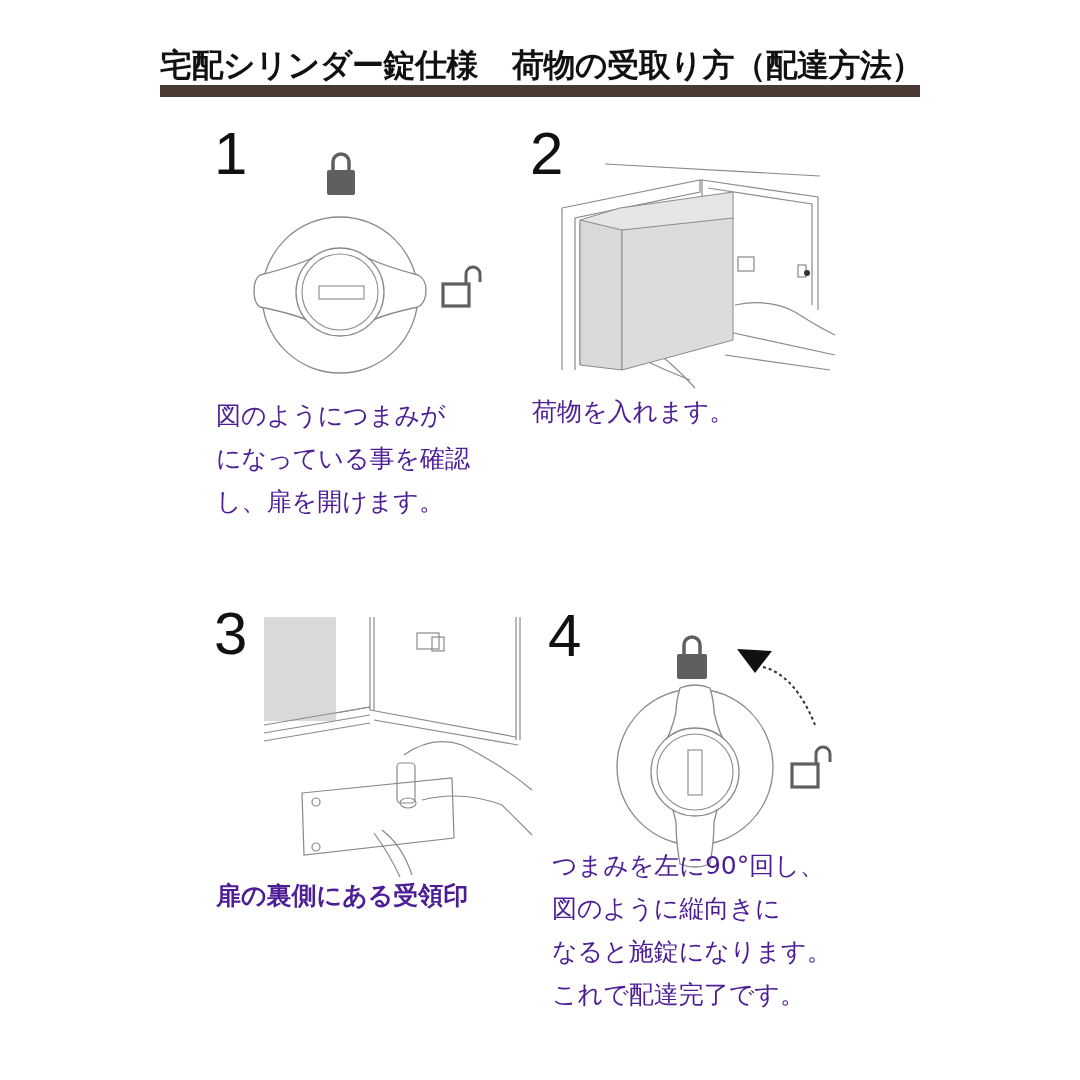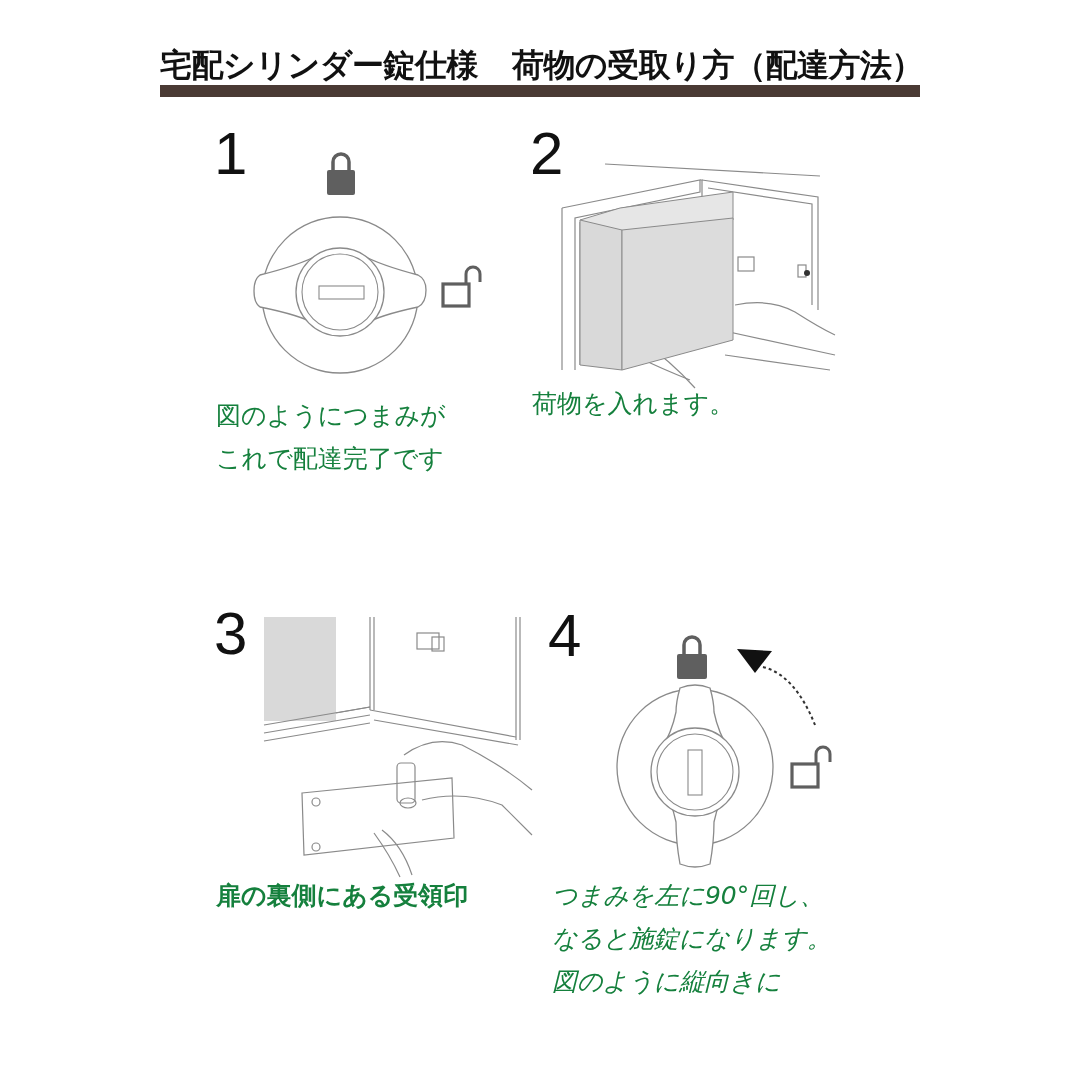--- a/index.html
+++ b/index.html
@@ -4,21 +4,21 @@
 <style>
   html, body { margin: 0; padding: 0; background: #ffffff; }
   body { width: 1080px; height: 1080px; position: relative; overflow: hidden;
          font-family: "DejaVu Sans", "Liberation Sans", sans-serif; color: #1a1a1a; }
   .title { position: absolute; left: 160px; top: 44px; font-size: 32px; font-weight: bold;
            letter-spacing: -0.5px; white-space: nowrap; color: #111; text-align: right; }
   .title .gap { display: inline-block; width: 34px; }
   .title-bar { position: absolute; left: 160px; top: 85px; width: 760px; height: 12px; background: #4a3a34; }
   .step-num { position: absolute; font-family: "Liberation Sans", sans-serif; font-size: 60px;
               line-height: 60px; color: #111; }
-  .desc { position: absolute; font-size: 25px; line-height: 43px; color: #15803d; white-space: nowrap; }
+  .desc { position: absolute; font-size: 25px; line-height: 43px; color: #4c1d95; white-space: nowrap; }
   .desc div { height: 43px; }
   svg { position: absolute; overflow: visible; }
 </style>
 </head>
 <body>
 
 <div class="title">
   <span>宅配シリンダー錠仕様</span><span class="gap"></span><span>荷物の受取り方（配達方法）</span>
 </div>
 <div class="title-bar"></div>
@@ -34,21 +34,22 @@
   <circle cx="90" cy="77" r="44" fill="#fff" stroke="#8a8a8a" stroke-width="1.3"></circle>
   <circle cx="90" cy="77" r="38" fill="none" stroke="#8a8a8a" stroke-width="1.1"></circle>
   <rect x="69" y="71" width="45" height="13" fill="#fff" stroke="#8a8a8a" stroke-width="1.1"></rect>
 </svg>
 <svg style="left:440px; top:262px;" width="48" height="48" viewBox="0 0 48 48">
   <path d="M26 22 V12 a7 7 0 0 1 14 0 V20" fill="none" stroke="#5f5f5f" stroke-width="3"></path>
   <rect x="3" y="22" width="26" height="22" fill="none" stroke="#5f5f5f" stroke-width="3.2"></rect>
 </svg>
 <div class="desc" style="left:216px; top:394px;">
   <div>図のようにつまみが</div>
-  <div>これで配達完了です</div>
+  <div>になっている事を確認</div>
+  <div>し、扉を開けます。</div>
 </div>
 
 <div class="step-num" style="left:530px; top:124px;">2</div>
 <svg style="left:560px; top:160px;" width="285" height="240" viewBox="0 0 285 240">
   <g fill="none" stroke="#8a8a8a" stroke-width="1.2">
     <line x1="45" y1="4" x2="260" y2="16"></line>
     <path d="M2 48 L140 20 L140 32 L15 58 L15 210"></path>
     <path d="M2 48 L2 210"></path>
     <path d="M20 62 L138 38"></path>
     <path d="M20 62 L20 205"></path>
@@ -61,21 +62,21 @@
     <rect x="238" y="105" width="8" height="12"></rect>
     <path d="M175 145 Q210 138 235 152 Q260 168 275 175"></path>
     <path d="M130 220 Q100 208 80 198 Q60 190 42 185"></path>
     <path d="M30 178 Q55 176 80 180 Q110 200 135 228"></path>
   </g>
   <polygon points="20,60 60,48 173,32 173,60 140,65 40,82" fill="#e6e6e6" stroke="#8a8a8a" stroke-width="1"></polygon>
   <polygon points="20,60 62,70 62,210 20,205" fill="#d9d9d9" stroke="#8a8a8a" stroke-width="1"></polygon>
   <polygon points="62,70 173,58 173,180 62,210" fill="#dcdcdc" stroke="#8a8a8a" stroke-width="1"></polygon>
   <circle cx="247" cy="113" r="3" fill="#333"></circle>
 </svg>
-<div class="desc" style="left:532px; top:382px;">
+<div class="desc" style="left:532px; top:390px;">
   <div>荷物を入れます。</div>
 </div>
 
 <div class="step-num" style="left:214px; top:604px;">3</div>
 <svg style="left:262px; top:615px;" width="270" height="250" viewBox="0 0 270 250">
   <rect x="2" y="2" width="72" height="104" fill="#d9d9d9"></rect>
   <g fill="none" stroke="#8a8a8a" stroke-width="1.2">
     <line x1="108" y1="2" x2="108" y2="95"></line>
     <line x1="112" y1="2" x2="112" y2="95"></line>
     <line x1="254" y1="2" x2="254" y2="125"></line>
@@ -116,17 +117,18 @@
   <circle cx="85" cy="85" r="78" fill="none" stroke="#8a8a8a" stroke-width="1.3"></circle>
   <path d="M70 6 Q85 0 100 6 Q104 20 104 30 Q108 50 120 70 Q128 85 120 100 Q108 120 104 140 Q104 160 100 182 Q85 188 70 182 Q66 160 66 140 Q62 120 50 100 Q42 85 50 70 Q62 50 66 30 Q66 20 70 6 Z" fill="#fff" stroke="#8a8a8a" stroke-width="1.3"></path>
   <circle cx="85" cy="90" r="44" fill="#fff" stroke="#8a8a8a" stroke-width="1.3"></circle>
   <circle cx="85" cy="90" r="38" fill="none" stroke="#8a8a8a" stroke-width="1.1"></circle>
   <rect x="78" y="68" width="14" height="45" fill="#fff" stroke="#8a8a8a" stroke-width="1.1"></rect>
 </svg>
 <svg style="left:788px; top:742px;" width="50" height="50" viewBox="0 0 50 50">
   <path d="M28 22 V12 a7 7 0 0 1 14 0 V20" fill="none" stroke="#5f5f5f" stroke-width="3"></path>
   <rect x="4" y="22" width="26" height="23" fill="none" stroke="#5f5f5f" stroke-width="3.2"></rect>
 </svg>
-<div class="desc" style="left:552px; top:874px;font-style:italic;">
+<div class="desc" style="left:552px; top:844px;">
   <div>つまみを左に90°回し、</div>
+  <div>図のように縦向きに</div>
   <div>なると施錠になります。</div>
-  <div>図のように縦向きに</div>
+  <div>これで配達完了です。</div>
 </div>
 
 </body></html>

